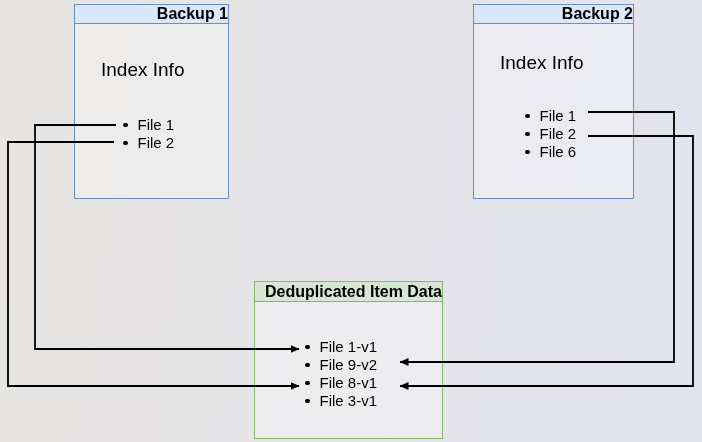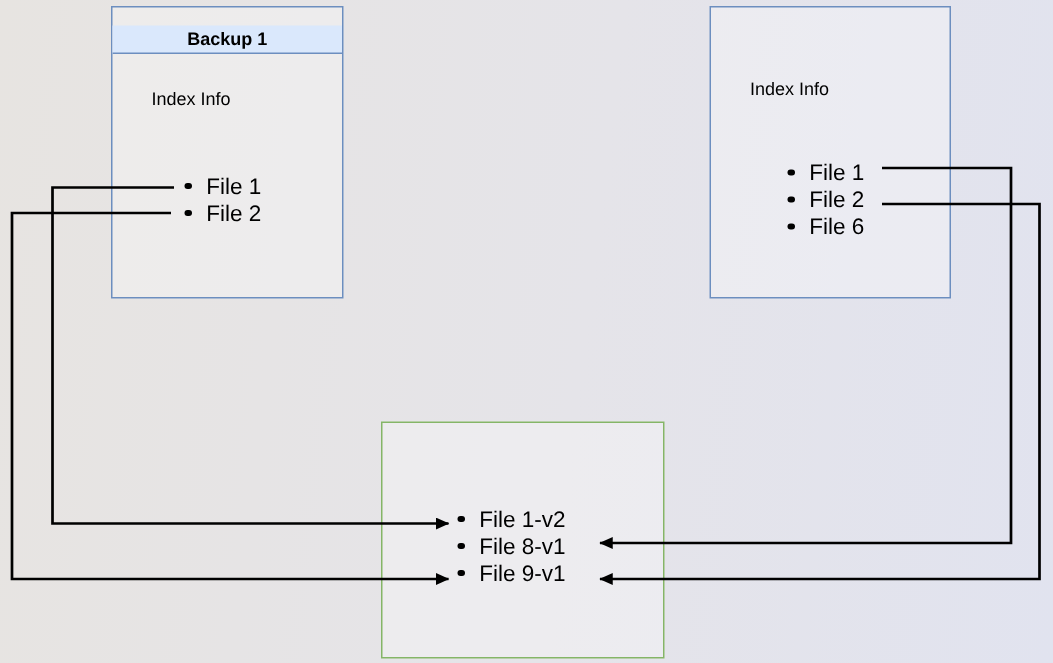--- a/index.html
+++ b/index.html
@@ -5,31 +5,31 @@
   html,body{margin:0;padding:0}
   body{
     width:702px;height:442px;position:relative;overflow:hidden;
     background:linear-gradient(97deg,#e7e4e1 0%,#e5e4e9 55%,#e1e3ef 100%);
     font-family:"Liberation Sans",sans-serif;color:#000;
   }
   .box{position:absolute;border:1.5px solid;background:rgba(255,255,255,0.30);box-sizing:content-box}
   .box.blue{border-color:#6c8ebf}
   .box.green{border-color:#85b567}
   .box-header{
-    position:absolute;left:0;right:0;top:12px;text-align:center;
-    font-weight:bold;font-size:12px;border-bottom:1.5px solid;
+    position:absolute;left:0;right:0;top:0;text-align:right;
+    font-weight:bold;font-size:16px;border-bottom:1.5px solid;
   }
   .blue  .box-header{background:#dae8fc;border-color:#6c8ebf;height:18px;line-height:18px}
   .green .box-header{background:#d5e8d4;border-color:#85b567;height:19px;line-height:19px}
 
   #backup1{left:74px;top:4px;width:153px;height:193px}
   #backup2{left:473px;top:4px;width:159px;height:193px}
   #dedup  {left:254px;top:281px;width:187px;height:156px}
 
-  .subtitle{position:absolute;font-size:12px;white-space:nowrap}
+  .subtitle{position:absolute;font-size:19px;white-space:nowrap}
   #backup1 .subtitle{left:26px;top:54px}
   #backup2 .subtitle{left:26px;top:47px}
 
   .filelist{position:absolute;margin:0;padding:0;list-style:none;font-size:15px;line-height:18px;white-space:nowrap}
   .filelist li::before{
     content:"";display:inline-block;width:4.5px;height:4.5px;border-radius:50%;
     background:#000;margin-right:10px;vertical-align:3px;
   }
   #backup1 .filelist{left:48px;top:111px}
   #backup2 .filelist{left:51px;top:102px}
@@ -46,33 +46,36 @@
   <div class="box blue" id="backup1">
     <div class="box-header">Backup 1</div>
     <div class="subtitle">Index Info</div>
     <ul class="filelist">
       <li>File 1</li>
       <li>File 2</li>
     </ul>
   </div>
 
   <div class="box blue" id="backup2">
+    <div class="box-header">Backup 2</div>
     <div class="subtitle">Index Info</div>
     <ul class="filelist">
       <li>File 1</li>
       <li>File 2</li>
       <li>File 6</li>
     </ul>
   </div>
 
   <div class="box green" id="dedup">
+    <div class="box-header">Deduplicated Item Data</div>
     <ul class="filelist">
-      <li>File 1-v2</li>
+      <li>File 1-v1</li>
+      <li>File 9-v2</li>
       <li>File 8-v1</li>
-      <li>File 9-v1</li>
+      <li>File 3-v1</li>
     </ul>
   </div>
 
   <svg class="connectors" width="702" height="442" viewBox="0 0 702 442">
     <defs>
       <marker id="arrowhead" markerUnits="userSpaceOnUse" markerWidth="10" markerHeight="10" refX="8.5" refY="4" orient="auto">
         <path d="M0,0 L9,4 L0,8 Z" fill="#000000"></path>
       </marker>
     </defs>
     <polyline points="116,125 35,125 35,349 299,349" marker-end="url(#arrowhead)"></polyline>

